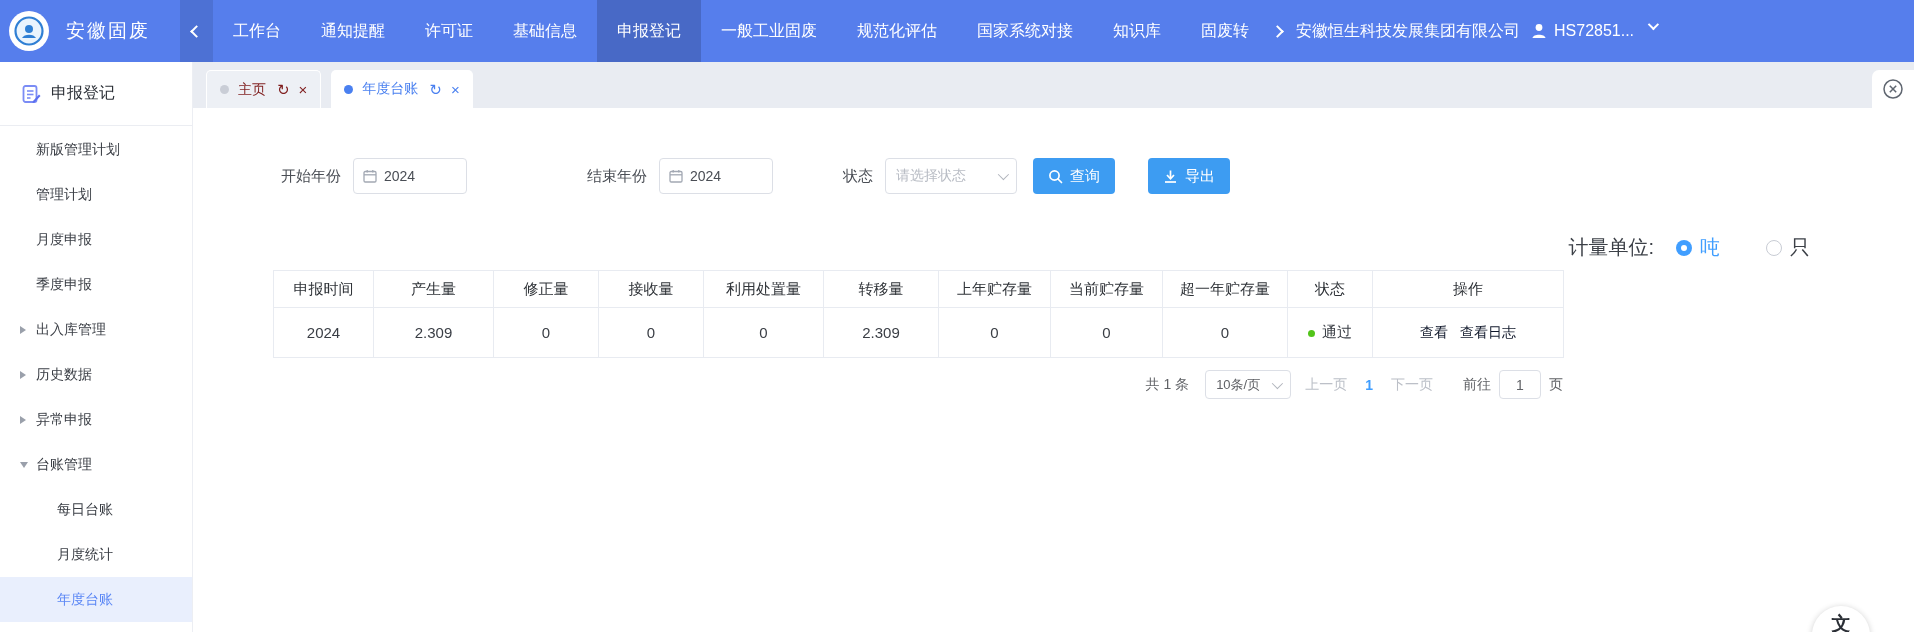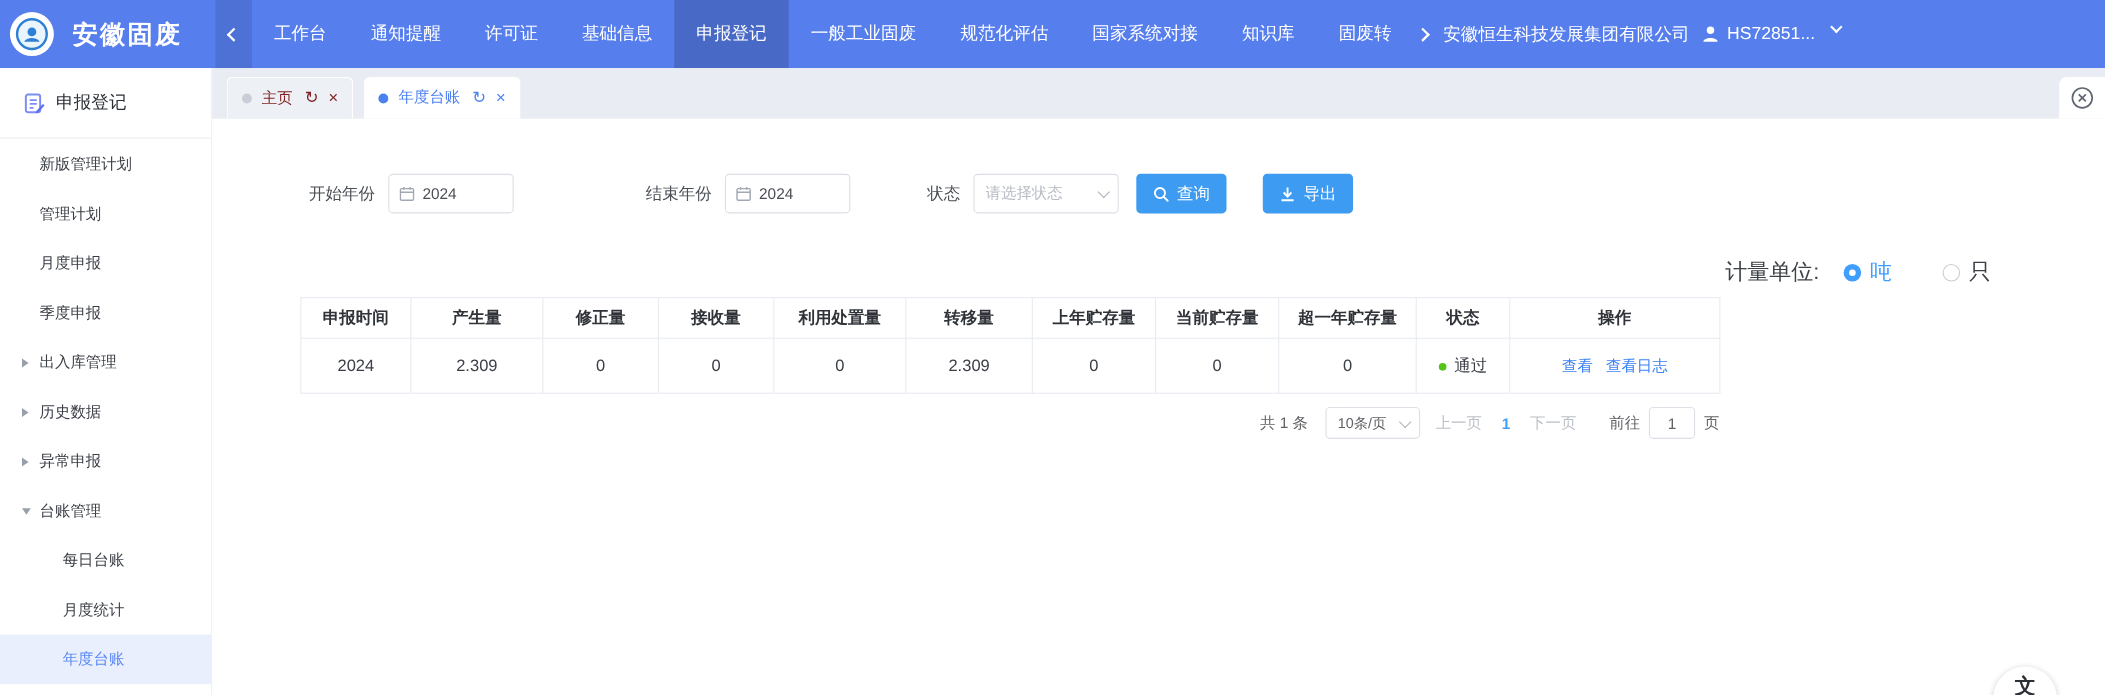--- a/index.html
+++ b/index.html
@@ -2,21 +2,21 @@
 <html><head>
 <meta charset="utf-8">
 <style>
   *{margin:0;padding:0;box-sizing:border-box}
   html,body{width:1914px;height:632px;overflow:hidden}
   body{font-family:"Liberation Sans","DejaVu Sans",sans-serif;background:#fff;position:relative}
 
   
   .navbar{height:62px;background:#567eec;display:flex;align-items:center;color:#fff;position:relative}
   .logo{width:40px;height:40px;border-radius:50%;background:#fff;margin-left:9px;display:flex;align-items:center;justify-content:center;flex:0 0 auto}
-  .app-title{font-size:23px;font-weight:bold;margin-left:17px;letter-spacing:2px;white-space:nowrap}
+  .app-title{font-size:19px;font-weight:normal;margin-left:17px;letter-spacing:2px;white-space:nowrap}
   .collapse-btn{width:33px;height:62px;background:rgba(0,0,0,.10);margin-left:30px;display:flex;align-items:center;justify-content:center;cursor:pointer;flex:0 0 auto}
   .chev{width:9px;height:9px;border-left:2px solid #fff;border-bottom:2px solid #fff;transform:rotate(45deg)}
   .chev.right{transform:rotate(-135deg)}
   .nav-items{display:flex;height:62px;align-items:flex-start}
   .nav-item{padding:0 20px;height:62px;line-height:62px;font-size:16px;cursor:pointer;white-space:nowrap}
   .nav-item.active{background:rgba(0,0,0,.16)}
   .scroll-btn{padding:0 6px 0 4px;height:62px;display:flex;align-items:center;cursor:pointer}
   .nav-right{display:flex;align-items:center;margin-left:8px;white-space:nowrap}
   .company{font-size:16px}
   .user-wrap{display:flex;margin-left:10px}
@@ -64,24 +64,24 @@
   .radio-opt{display:flex;align-items:center;margin-left:22px;cursor:pointer}
   .radio{width:16px;height:16px;border-radius:50%;margin-right:8px;position:relative}
   .radio.on{background:#409eff}
   .radio.on::after{content:"";position:absolute;left:5px;top:5px;width:6px;height:6px;border-radius:50%;background:#fff}
   .radio.off{border:1px solid #c8ccd4;background:#fff}
   .radio-label.on{color:#409eff}
   .radio-opt+ .radio-opt{margin-left:46px}
 
   .table-wrap{margin:76px 0 0 80px;width:1290px}
   table{border-collapse:collapse;width:1290px;font-size:15px;table-layout:fixed}
-  th{height:37px;border:1px solid #e8ebf1;font-weight:bold;color:#2f3338;text-align:center}
+  th{height:37px;border:1px solid #e8ebf1;font-weight:normal;color:#2f3338;text-align:center}
   td{height:50px;border:1px solid #e8ebf1;text-align:center;color:#3a3e45}
   .status-dot{display:inline-block;width:7px;height:7px;border-radius:50%;background:#52c41a;margin-right:7px;vertical-align:middle}
-  .op-link{color:#3b82f6;font-size:14px;margin:0 6px;cursor:pointer;text-decoration:none}
+  .op-link{color:#0f172a;font-size:14px;margin:0 6px;cursor:pointer;text-decoration:none}
 
   .pager{width:1290px;margin:12px 0 0 80px;display:flex;align-items:center;justify-content:flex-end;font-size:14px;color:#606266}
   .pager .total{margin-right:16px}
   .page-size{height:29px;border:1px solid #dcdfe6;border-radius:4px;display:flex;align-items:center;padding:0 10px;gap:12px;font-size:13px;color:#606266;cursor:pointer}
   .pg-btn{margin:0 14px;color:#bcc0c8;cursor:default}
   .pg-cur{color:#409eff;font-weight:bold;margin:0 4px}
   .goto{margin-left:16px;display:flex;align-items:center;gap:8px}
   .goto input{width:42px;height:29px;border:1px solid #dcdfe6;border-radius:4px;text-align:center;font-size:14px;color:#606266;outline:none;font-family:inherit}
 
   .float-btn{position:absolute;right:44px;bottom:-32px;width:58px;height:58px;background:#fff;border-radius:50%;box-shadow:0 1px 6px rgba(0,0,0,.2);display:flex;justify-content:center;padding-top:5px;font-size:19px;font-weight:bold;color:#2b2f36;z-index:5;cursor:pointer}

